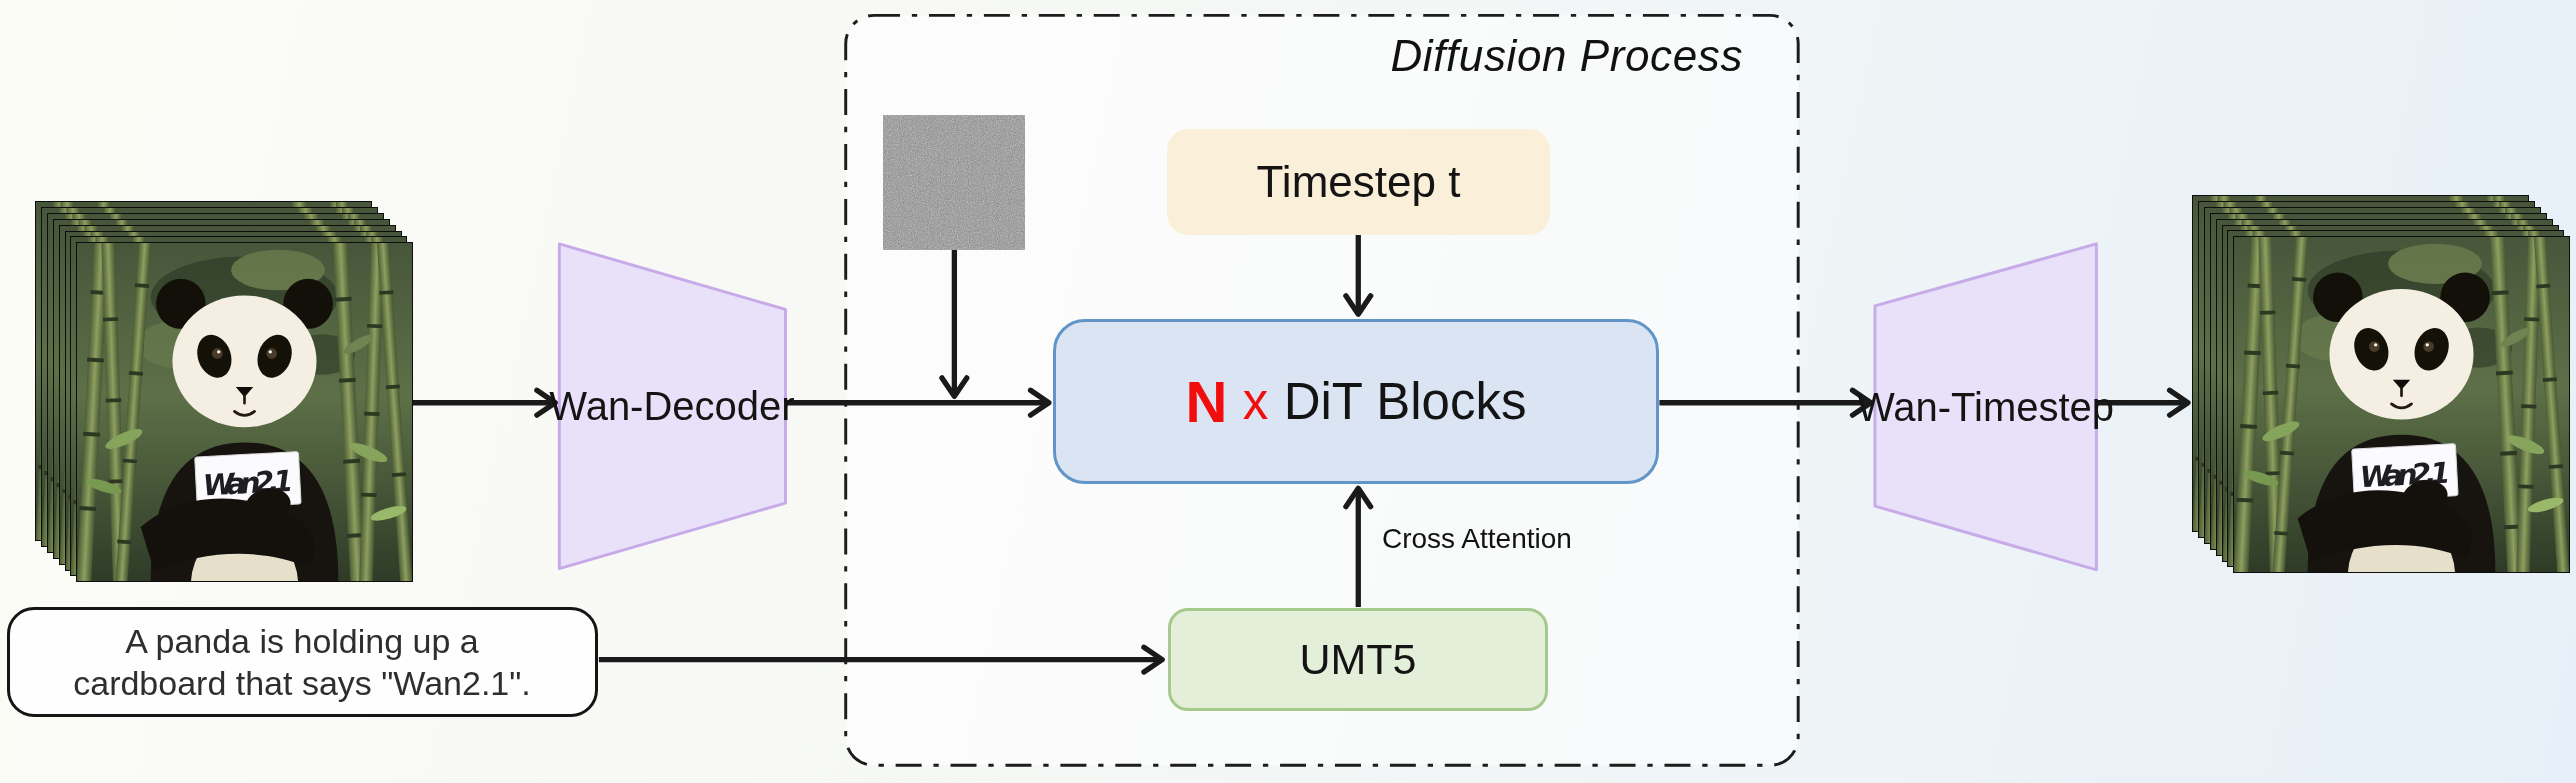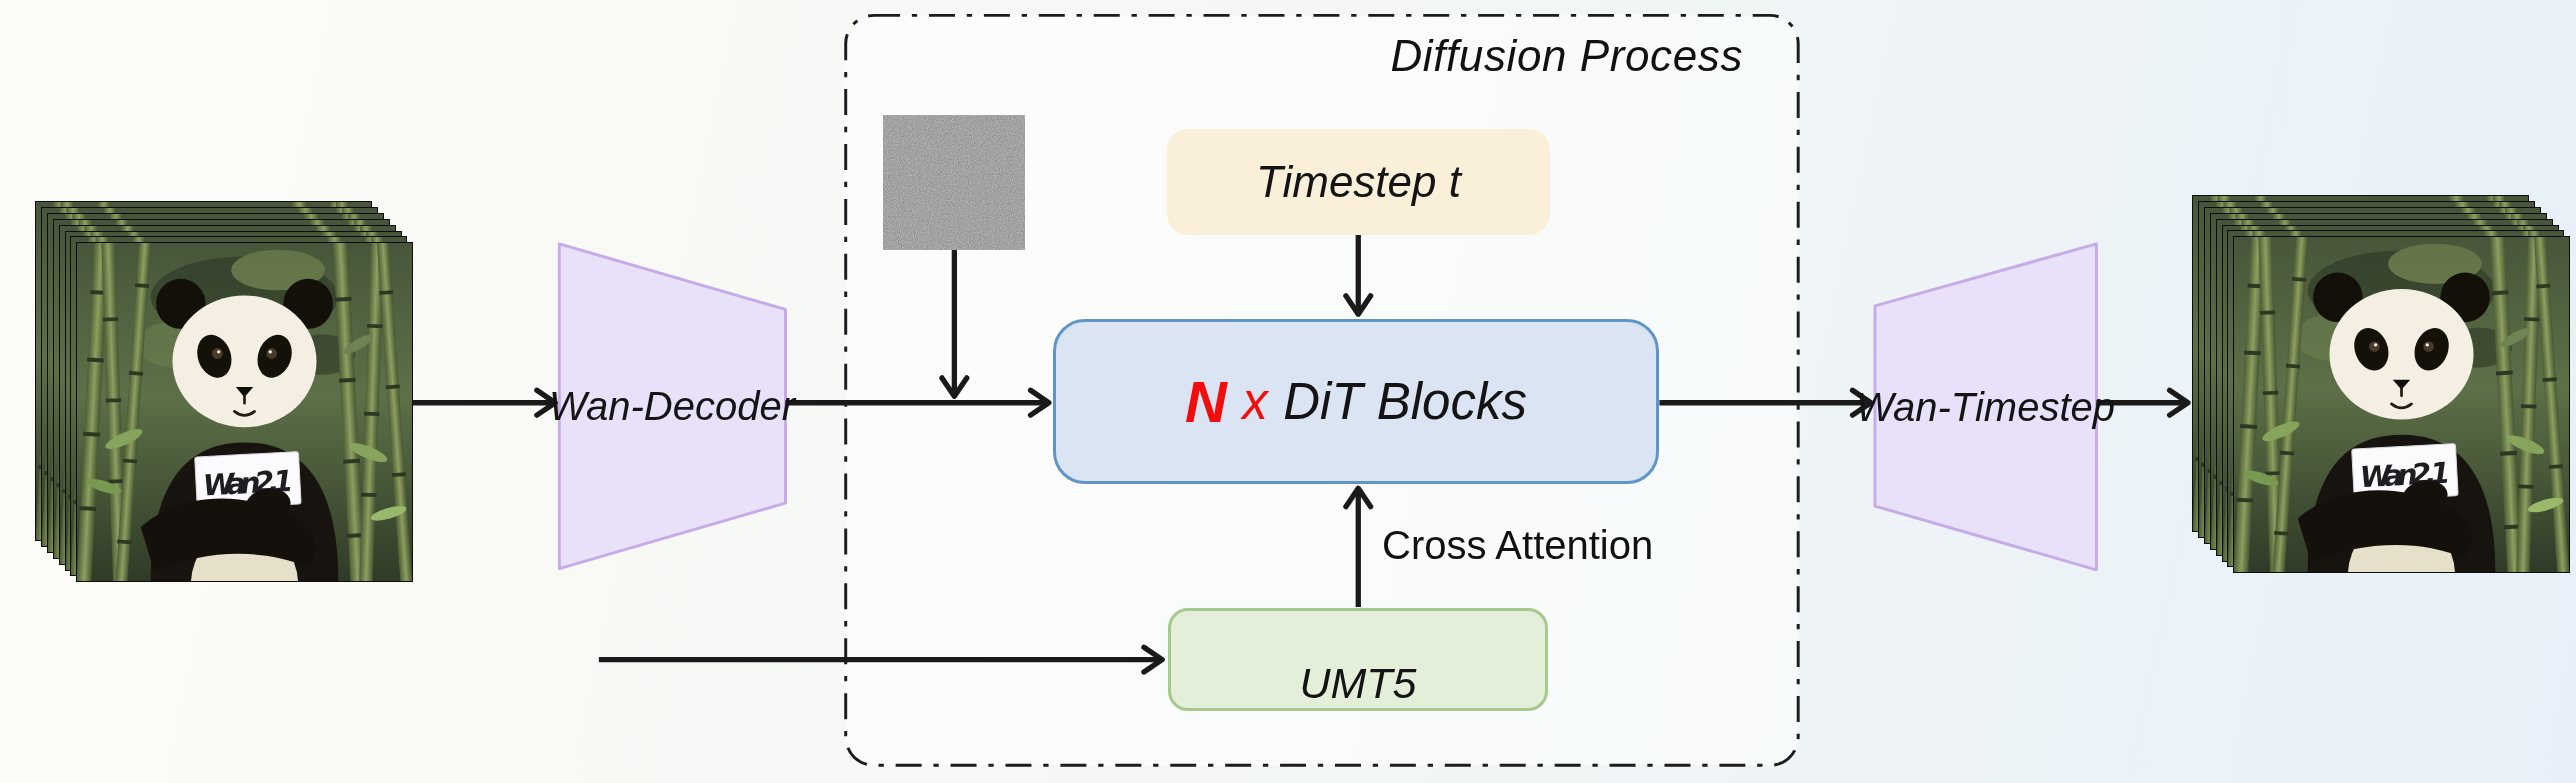--- a/index.html
+++ b/index.html
@@ -18,41 +18,40 @@
   .vae-shape{fill:var(--vae_fill,#e9e1f9);stroke:var(--vae_border,#c7abe8);stroke-width:5;stroke-linejoin:round;}
 
   
   .arrow{stroke:#1a1a1a;stroke-width:9;fill:none;}
 
   .title{
     left:1271px;top:31px;width:472px;text-align:right;
     font-size:44px;font-style:italic;letter-spacing:0.6px;color:#111;
   }
 
-  .node{display:flex;align-items:center;justify-content:center;box-sizing:border-box;text-align:center;font-style:italic;}
+  .node{display:flex;align-items:center;justify-content:center;box-sizing:border-box;text-align:center;}
 
   .timestep{
     left:1167px;top:129px;width:383px;height:106px;border-radius:21px;
     background:var(--timestep_fill,#faefd9);font-size:44px;
   }
   .dit{
     left:1053px;top:319px;width:606px;height:165px;border-radius:32px;
     background:var(--dit_fill,#dae4f3);border:3px solid var(--dit_border,#6295c7);
   }
   .dit-n{color:var(--accent_n,#f20d0d);font-weight:bold;font-size:58px;}
   .dit-x{color:var(--accent_n,#f20d0d);font-size:51px;margin:0 15.4px;}
   .dit-label{color:#141414;font-size:51px;font-weight:500;}
 
   .umt5{
     left:1168px;top:608px;width:380px;height:103px;border-radius:20px;
     background:var(--umt5_fill,#e4efda);border:3px solid var(--umt5_border,#a6c98c);
     font-size:43px;
-    align-items:flex-end;
-  }
-  .cross-attn{left:1382px;top:523px;font-size:40px;color:#111;}
+  }
+  .cross-attn{left:1382px;top:523px;font-size:28px;color:#111;}
 
   .vae-label{flex-direction:row;font-size:40px;line-height:1.22;}
   .enc-label{left:559px;top:244px;width:226px;height:325px;}
   .dec-label{left:1875px;top:244px;width:221px;height:326px;}
 
   .prompt{
     left:6.5px;top:607px;width:591px;height:110px;border-radius:27px;
     background:#fefefe;border:3.5px solid #151515;flex-direction:column;
     font-size:34px;line-height:1.24;color:#2e2e2e;
   }
@@ -313,15 +312,19 @@
 
   <div class="abs node vae-label enc-label">
     <span>Wan-</span>
     <span>Decoder</span>
   </div>
   <div class="abs node vae-label dec-label">
     <span>Wan-</span>
     <span>Timestep</span>
   </div>
 
+  <div class="abs node prompt">
+    <span>A panda is holding up a</span>
+    <span>cardboard that says "Wan2.1".</span>
+  </div>
 
 </div>
 
 
 </body></html>

